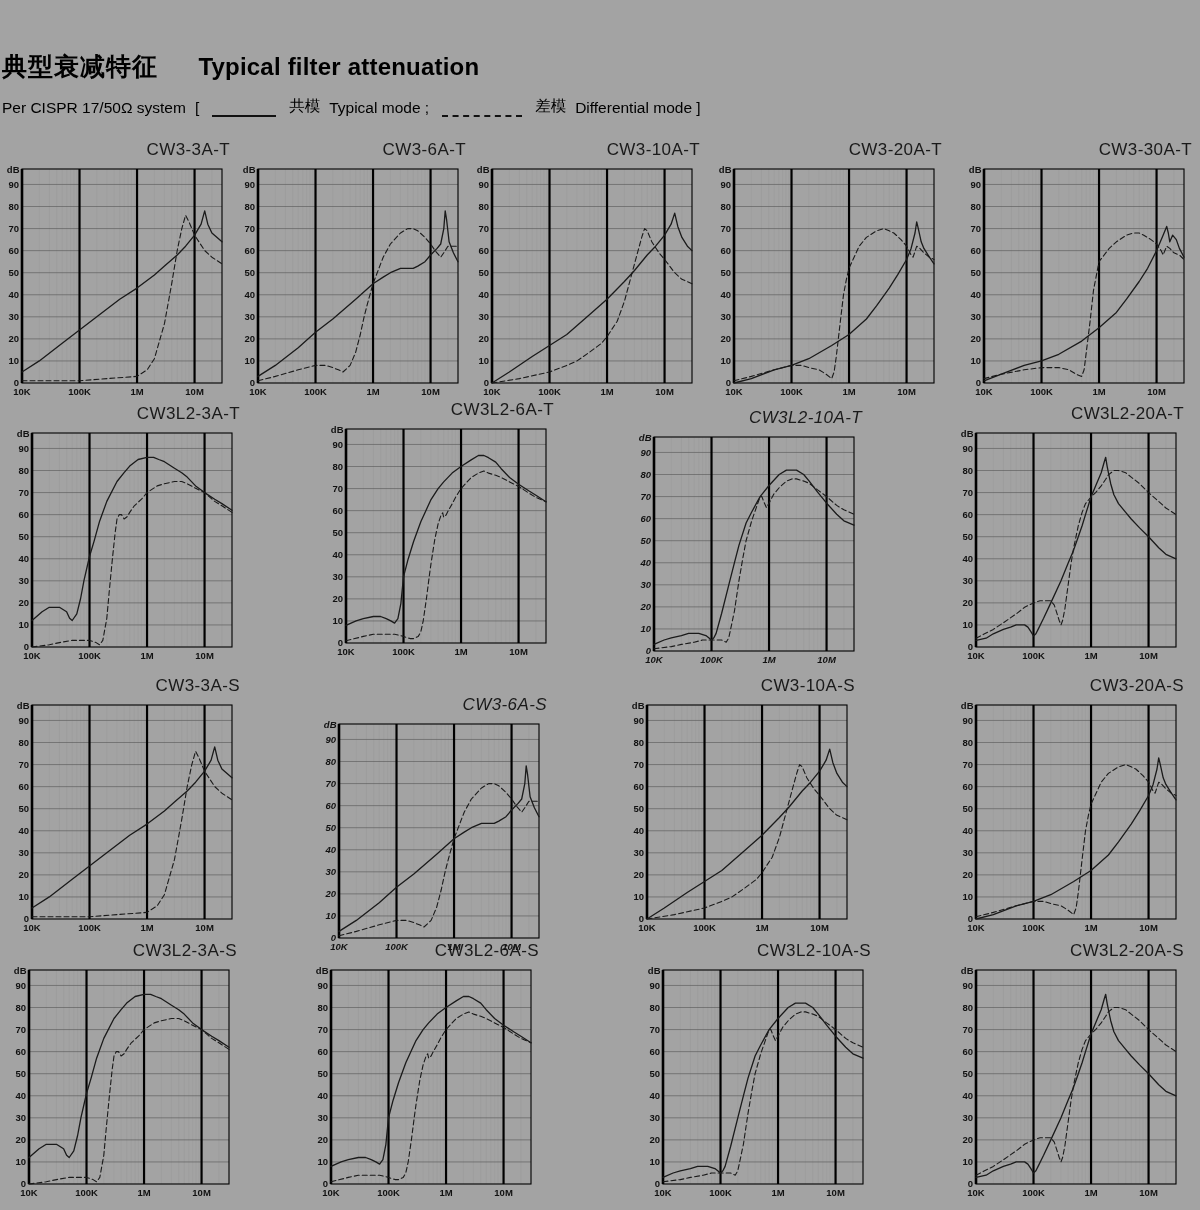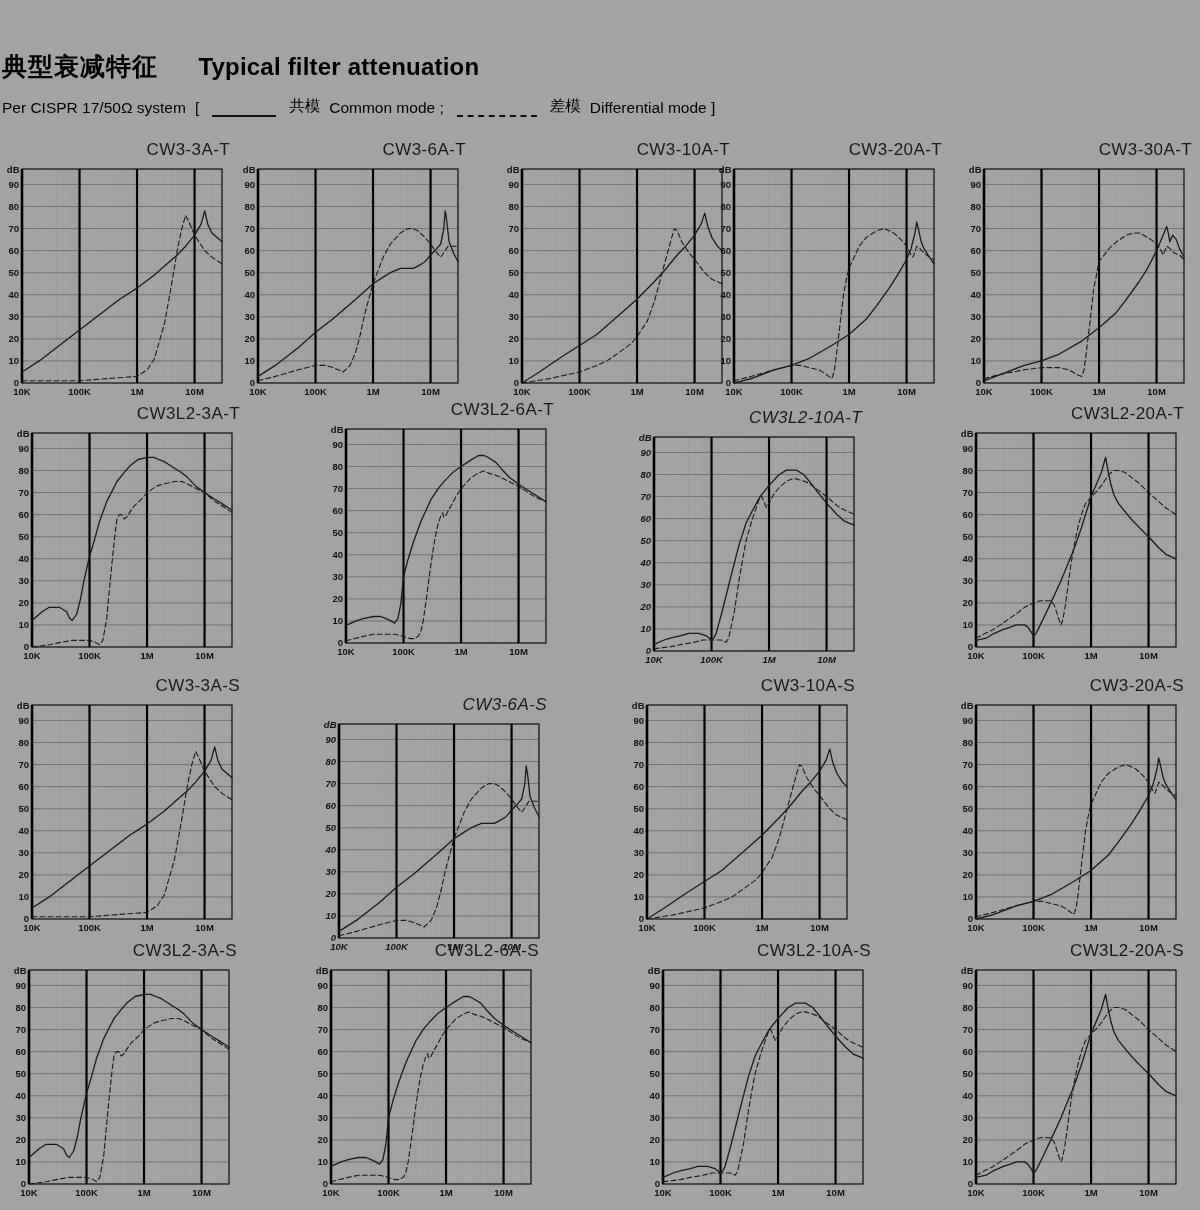--- a/index.html
+++ b/index.html
@@ -25,21 +25,21 @@
 <div class="header">
   <div class="title-row">
     <span class="title-zh">典型衰减特征</span>
     <span class="title-en">Typical filter attenuation</span>
   </div>
   <div class="legend-row">
     <span>Per CISPR 17/50Ω  system</span>
     <span>[</span>
     <span class="swatch solid"></span>
     <span>共模</span>
-    <span>Common mode ;</span>
+    <span>Typical mode ;</span>
     <span class="swatch dashed"></span>
     <span>差模</span>
     <span>Differential mode ]</span>
   </div>
 </div>
 
 <div id="charts">
       <div class="chart" style="left: 4px; top: 140px;">
         <div class="chart-title">CW3-3A-T</div>
         <svg width="222" height="238" viewBox="0 0 222 238">
@@ -157,21 +157,21 @@
           <text x="15" y="25.643298969072145" text-anchor="end" font-size="9.5" font-weight="bold" fill="#111111">90</text>
           <text x="15.5" y="10.5" text-anchor="end" font-size="9.5" font-weight="bold" fill="#111111">dB</text>
           <text x="18" y="233" text-anchor="middle" font-size="9.5" font-weight="bold" fill="#111111">10K</text>
           <text x="75.51884543241925" y="233" text-anchor="middle" font-size="9.5" font-weight="bold" fill="#111111">100K</text>
           <text x="133.0376908648385" y="233" text-anchor="middle" font-size="9.5" font-weight="bold" fill="#111111">1M</text>
           <text x="190.55653629725776" y="233" text-anchor="middle" font-size="9.5" font-weight="bold" fill="#111111">10M</text>
           <path d="M18.0 214.4L35.3 203.4L58.2 185.7L75.5 170.3L92.8 157.0L115.7 137.2L133.0 121.7L143.2 115.1L150.4 110.7L160.5 106.3L167.7 106.3L173.2 106.3L177.8 104.1L185.0 99.7L190.6 93.0L197.1 86.4L200.7 82.0L203.8 66.6L205.2 48.9L206.6 57.7L209.1 79.8L213.4 90.8L218.0 99.7" fill="none" stroke="#1a1a1a" stroke-width="1.3" stroke-linejoin="round" stroke-linecap="round"></path>
           <path d="M18.0 218.8L35.3 214.4L58.2 207.8L75.5 203.4L85.6 203.4L92.8 205.6L98.4 207.8L103.0 210.0L110.1 203.4L115.7 190.1L120.3 172.5L124.1 154.8L127.5 141.6L133.0 121.7L143.2 95.2L150.4 82.0L160.5 71.0L167.7 66.6L173.2 66.6L177.8 68.8L185.0 75.4L190.6 82.0L195.1 88.6L200.7 95.2L203.8 90.8L207.9 84.2L218.0 84.2" fill="none" stroke="#1a1a1a" stroke-width="1.1" stroke-dasharray="5,3" stroke-linejoin="round" stroke-linecap="round"></path>
         </svg>
       </div>
-      <div class="chart" style="left: 504px; top: 140px;">
+      <div class="chart" style="left: 474px; top: 140px;">
         <div class="chart-title">CW3-10A-T</div>
         <svg width="222" height="238" viewBox="0 0 222 238">
           <line x1="35.314897791118376" y1="7" x2="35.314897791118376" y2="221" stroke="#9a9a9a" stroke-width="0.6"></line>
           <line x1="45.44346370274221" y1="7" x2="45.44346370274221" y2="221" stroke="#9a9a9a" stroke-width="0.6"></line>
           <line x1="52.62979558223675" y1="7" x2="52.62979558223675" y2="221" stroke="#9a9a9a" stroke-width="0.6"></line>
           <line x1="58.20394764130089" y1="7" x2="58.20394764130089" y2="221" stroke="#9a9a9a" stroke-width="0.6"></line>
           <line x1="62.758361493860576" y1="7" x2="62.758361493860576" y2="221" stroke="#9a9a9a" stroke-width="0.6"></line>
           <line x1="66.60906353882051" y1="7" x2="66.60906353882051" y2="221" stroke="#9a9a9a" stroke-width="0.6"></line>
           <line x1="69.94469337335512" y1="7" x2="69.94469337335512" y2="221" stroke="#9a9a9a" stroke-width="0.6"></line>
           <line x1="72.88692740548441" y1="7" x2="72.88692740548441" y2="221" stroke="#9a9a9a" stroke-width="0.6"></line>

